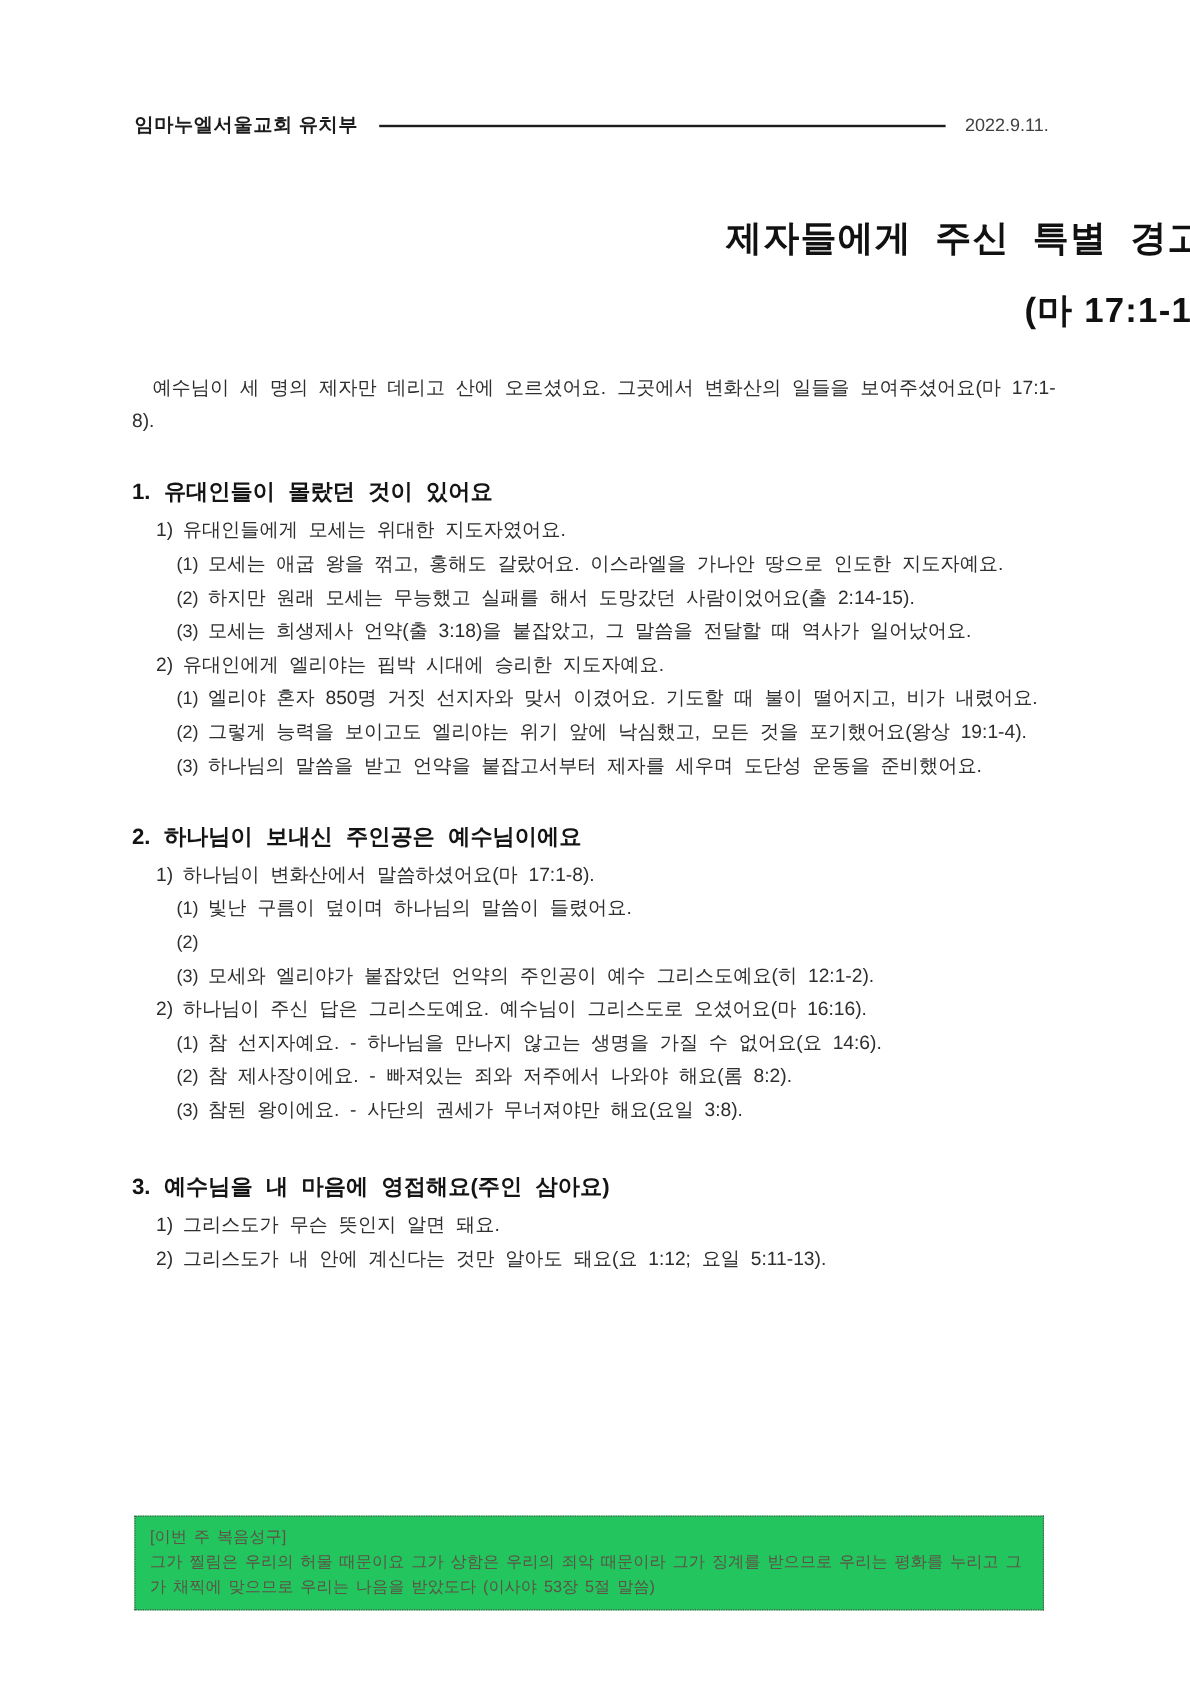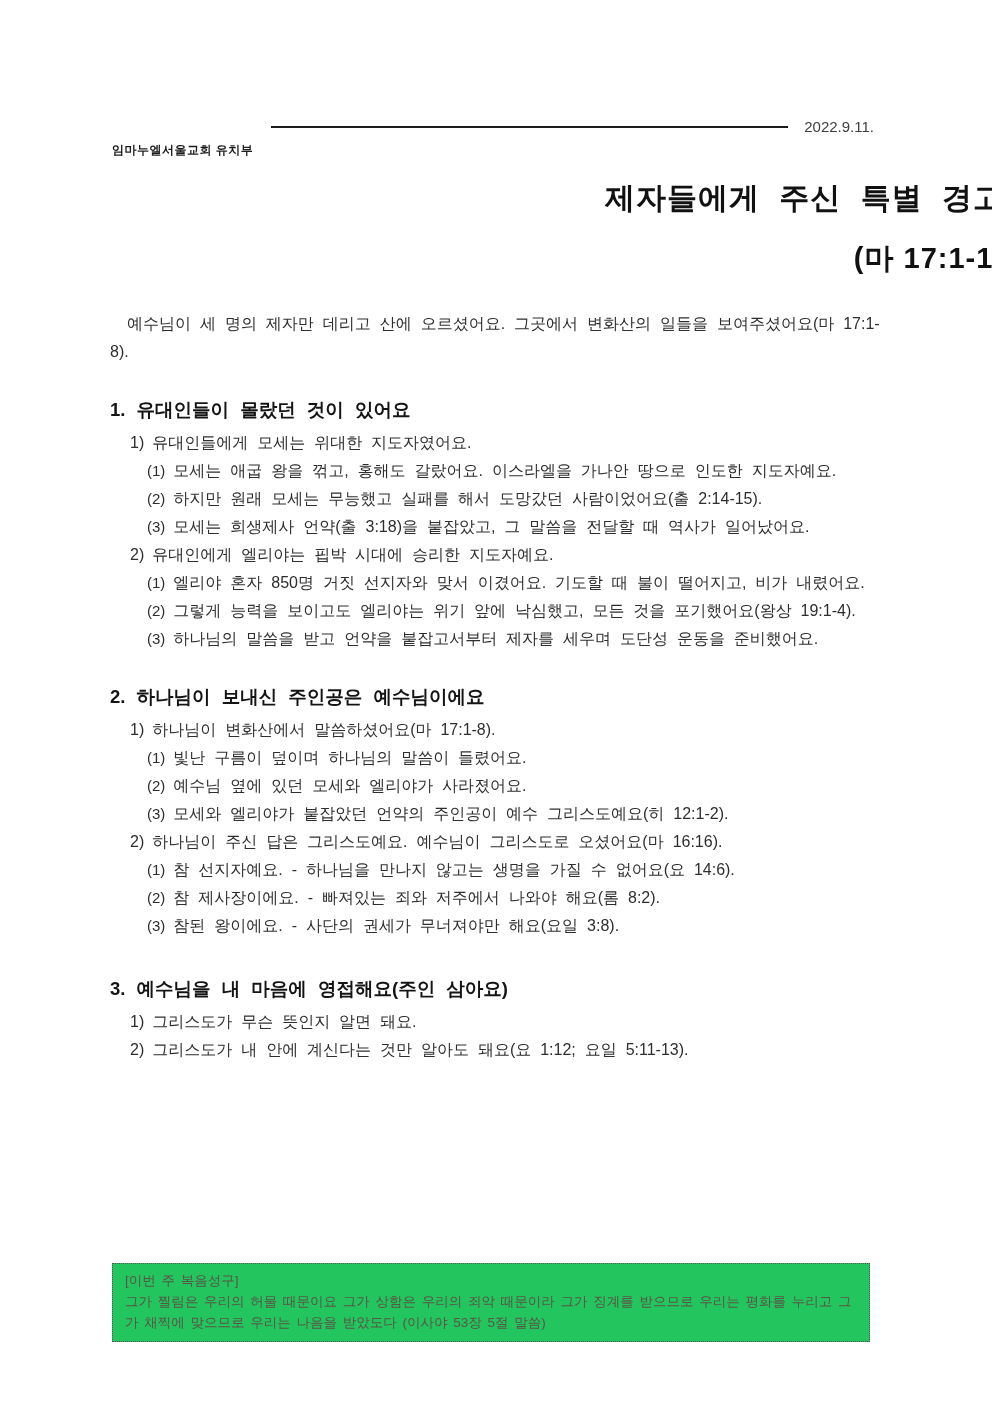--- a/index.html
+++ b/index.html
@@ -21,25 +21,24 @@
   .header {
     position: absolute;
     top: 94px;
     left: 112px;
     right: 118px;
     display: flex;
     align-items: center;
   }
   .header .org {
     font-weight: bold;
-    font-size: 12px;
+    font-size: 16px;
     letter-spacing: 0.5px;
     color: #1c1c1c;
     white-space: nowrap;
-    margin-top: 48px;
   }
   .header .rule {
     flex: 1;
     height: 2px;
     background: #1c1c1c;
     margin: 0 16px 0 18px;
   }
   .header .date {
     font-size: 15px;
     color: #404040;
@@ -175,21 +174,20 @@
       <div class="item lvl1">
           <span class="num">1)</span>
           <span class="txt">하나님이 변화산에서 말씀하셨어요(마 17:1-8).</span>
         </div>
       <div class="item lvl2">
           <span class="num">(1)</span>
           <span class="txt">빛난 구름이 덮이며 하나님의 말씀이 들렸어요.</span>
         </div>
       <div class="item lvl2">
           <span class="num">(2)</span>
-          <span class="txt">예수님 옆에 있던 모세와 엘리야가 사라졌어요.</span>
         </div>
       <div class="item lvl2">
           <span class="num">(3)</span>
           <span class="txt">모세와 엘리야가 붙잡았던 언약의 주인공이 예수 그리스도예요(히 12:1-2).</span>
         </div>
       <div class="item lvl1">
           <span class="num">2)</span>
           <span class="txt">하나님이 주신 답은 그리스도예요. 예수님이 그리스도로 오셨어요(마 16:16).</span>
         </div>
       <div class="item lvl2">

